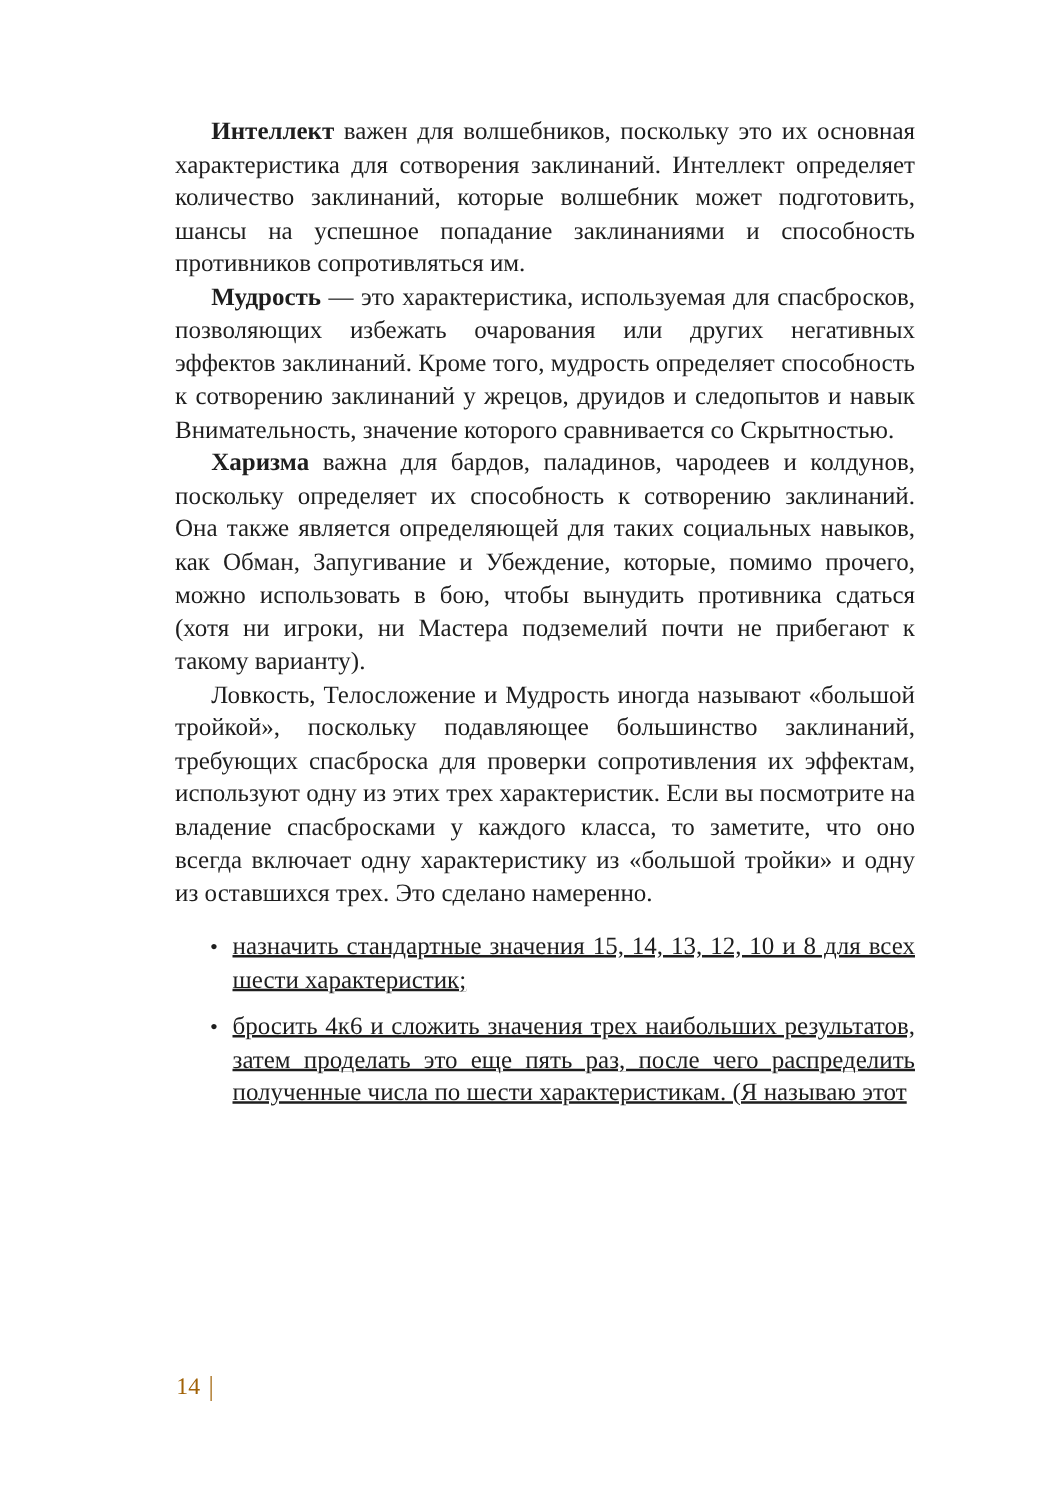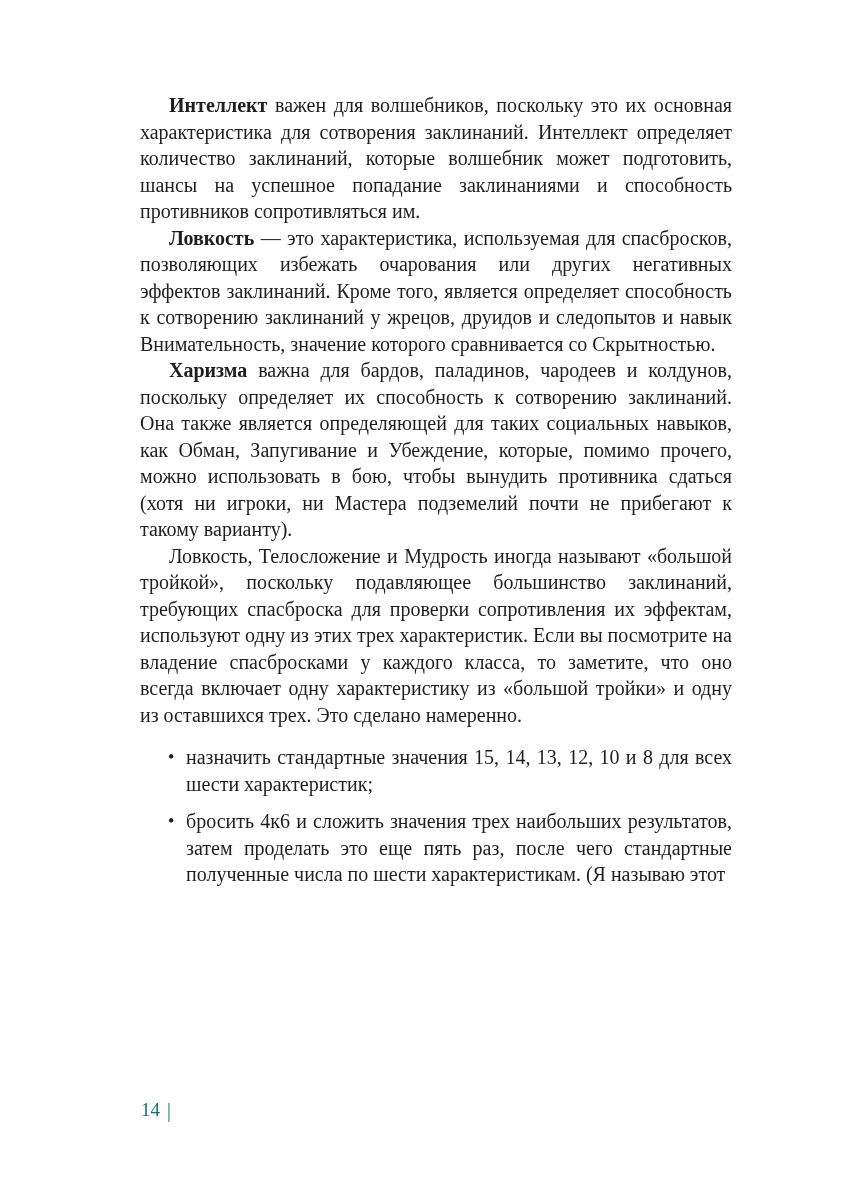--- a/index.html
+++ b/index.html
@@ -29,65 +29,66 @@
     margin: 0;
     text-indent: 29px;
   }
   .text-block p b {
     font-weight: bold;
   }
   ul.method-list {
     list-style: none;
     margin: 16px 0 0 0;
     padding: 0 0 0 46px;
+    text-decoration: underline;
   }
   ul.method-list li {
     position: relative;
     margin: 0 0 11px 0;
   }
   ul.method-list li::before {
     content: "\2022";
     position: absolute;
     left: -18px;
     top: 0;
     font-size: 18px;
   }
   .footer {
     position: absolute;
     left: 141px;
     top: 1098px;
     font-size: 19px;
     line-height: 24px;
-    color: #0f766e;
+    color: #a16207;
   }
   .footer .divider {
     display: inline-block;
     margin-left: 7px;
     transform: scaleY(1.15);
   }
 </style>
 </head>
 <body>
 
 <div class="page">
 
   <main class="text-block">
 
     <p><b>Интеллект</b><span> важен для волшебников, поскольку это их основная характеристика для сотворения заклинаний. Интеллект определяет количество заклинаний, которые волшебник может подготовить, шансы на успешное попадание заклинаниями и способность противников сопротивляться им.</span></p>
 
-    <p><b>Ловкость</b><span> — это характеристика, используемая для спасбросков, позволяющих избежать очарования или других негативных эффектов заклинаний. Кроме того, является определяет способность к сотворению заклинаний у жрецов, друидов и следопытов и навык Внимательность, значение которого сравнивается со Скрытностью.</span></p>
+    <p><b>Мудрость</b><span> — это характеристика, используемая для спасбросков, позволяющих избежать очарования или других негативных эффектов заклинаний. Кроме того, мудрость определяет способность к сотворению заклинаний у жрецов, друидов и следопытов и навык Внимательность, значение которого сравнивается со Скрытностью.</span></p>
 
     <p><b>Харизма</b><span> важна для бардов, паладинов, чародеев и колдунов, поскольку определяет их способность к сотворению заклинаний. Она также является определяющей для таких социальных навыков, как Обман, Запугивание и Убеждение, которые, помимо прочего, можно использовать в бою, чтобы вынудить противника сдаться (хотя ни игроки, ни Мастера подземелий почти не прибегают к такому варианту).</span></p>
 
     <p><b></b><span>Ловкость, Телосложение и Мудрость иногда называют «большой тройкой», поскольку подавляющее большинство заклинаний, требующих спасброска для проверки сопротивления их эффектам, используют одну из этих трех характеристик. Если вы посмотрите на владение спасбросками у каждого класса, то заметите, что оно всегда включает одну характеристику из «большой тройки» и одну из оставшихся трех. Это сделано намеренно.</span></p>
 
 
     <ul class="method-list">
       <li>назначить стандартные значения 15, 14, 13, 12, 10 и 8 для всех шести характеристик;</li>
-      <li>бросить 4к6 и сложить значения трех наибольших результатов, затем проделать это еще пять раз, после чего стандартные полученные числа по шести характеристикам. (Я называю этот</li>
+      <li>бросить 4к6 и сложить значения трех наибольших результатов, затем проделать это еще пять раз, после чего распределить полученные числа по шести характеристикам. (Я называю этот</li>
     </ul>
 
   </main>
 
   <footer class="footer">
     <span>14</span><span class="divider">|</span>
   </footer>
 
 </div>
 

